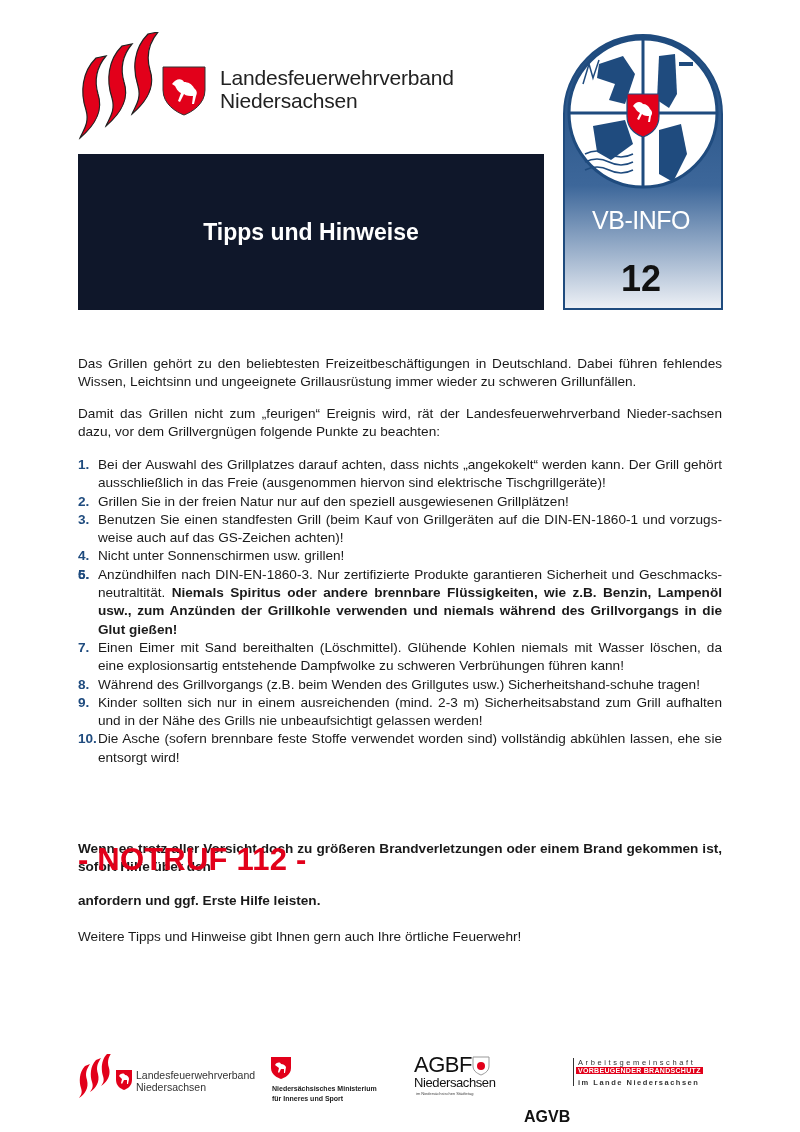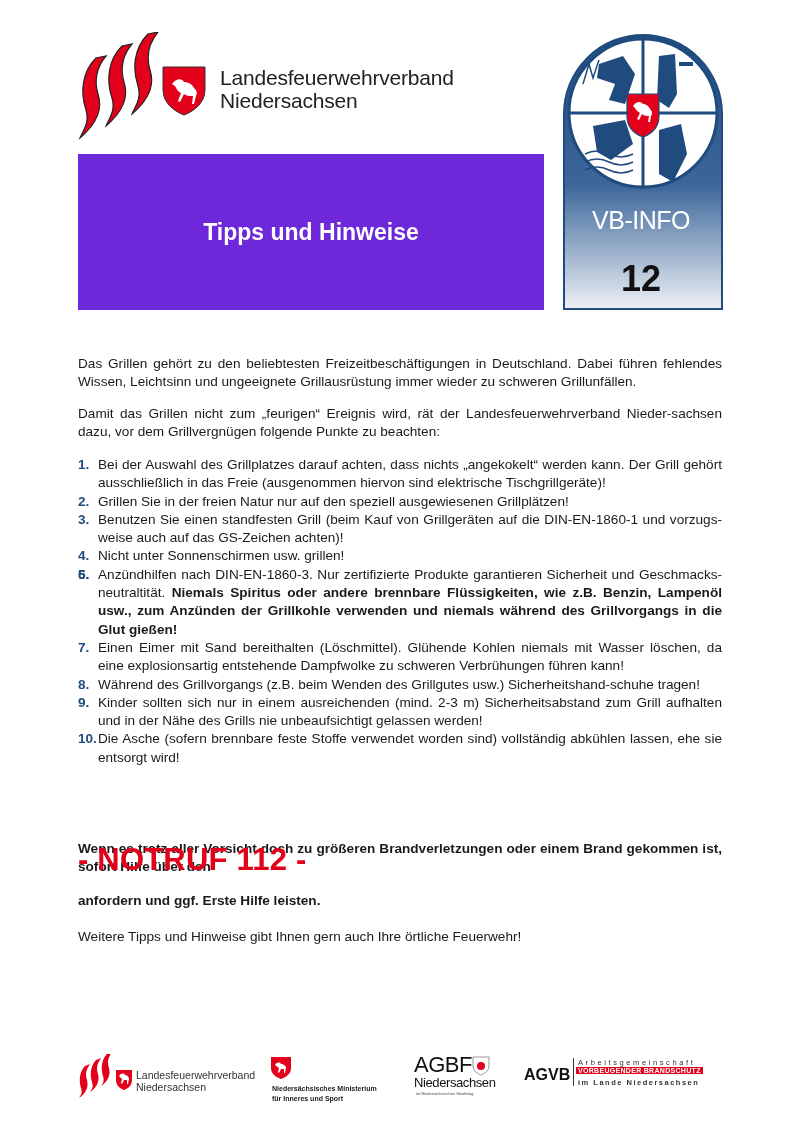--- a/index.html
+++ b/index.html
@@ -8,21 +8,21 @@
       font-family: "Liberation Sans", sans-serif; color: #1a1a1a;
     }
     .abs { position: absolute; }
 
     
     .lfv-logo { left: 78px; top: 32px; width: 420px; height: 110px; }
     .lfv-text { left: 220px; top: 66px; font-size: 21px; line-height: 23px; color: #222; letter-spacing: -0.2px; }
 
     
     .title-box {
-      left: 78px; top: 154px; width: 466px; height: 156px; background: #6d28d9;
+      left: 78px; top: 154px; width: 466px; height: 156px; background: #0f172a;
       display: flex; flex-direction: column; justify-content: center; align-items: center;
       color: #fff; font-weight: bold; font-size: 23px; line-height: 33px; text-align: center;
     }
 
     
     .badge { left: 563px; top: 34px; width: 160px; height: 276px; }
     .badge-label { left: 563px; top: 206px; width: 156px; text-align: center; color: #fff; font-size: 25px; letter-spacing: -0.5px; }
     .badge-num { left: 563px; top: 258px; width: 156px; text-align: center; color: #111; font-size: 36px; font-weight: bold; }
 
     
@@ -41,21 +41,21 @@
     .weitere { left: 78px; top: 929px; font-size: 13.6px; }
 
     
     .f-lfv { left: 78px; top: 1054px; }
     .f-lfv-text { left: 136px; top: 1070px; font-size: 10.5px; line-height: 11.5px; color: #333; }
     .f-min { left: 270px; top: 1056px; }
     .f-min-text { left: 272px; top: 1084px; font-size: 7px; line-height: 9.5px; font-weight: bold; color: #222; }
     .f-agbf { left: 414px; top: 1055px; font-size: 22px; line-height: 20px; color: #111; letter-spacing: -0.5px; }
     .f-agbf-sub { left: 414px; top: 1075px; font-size: 13px; color: #111; letter-spacing: -0.4px; }
     .f-agbf-tiny { left: 416px; top: 1091px; font-size: 4px; color: #444; }
-    .f-agvb { left: 524px; top: 1066px; font-size: 16px; font-weight: bold; color: #111; text-align: center; }
+    .f-agvb { left: 524px; top: 1108px; font-size: 16px; font-weight: bold; color: #111; text-align: center; }
     .f-agvb-line { left: 573px; top: 1058px; width: 1px; height: 28px; background: #333; }
     .f-agvb-1 { left: 578px; top: 1058px; font-size: 7.5px; letter-spacing: 2.6px; color: #333; }
     .f-agvb-2 { left: 576px; top: 1067px; font-size: 7px; font-weight: bold; color: #fff; background: #e2001a; padding: 0 2px; letter-spacing: 0.3px; }
     .f-agvb-3 { left: 578px; top: 1078px; font-size: 7.5px; letter-spacing: 1.5px; color: #333; font-weight: bold; }
   </style>
 </head>
 <body>
 
 <div class="abs lfv-logo">
   <svg width="140" height="110" viewBox="0 0 140 110">

